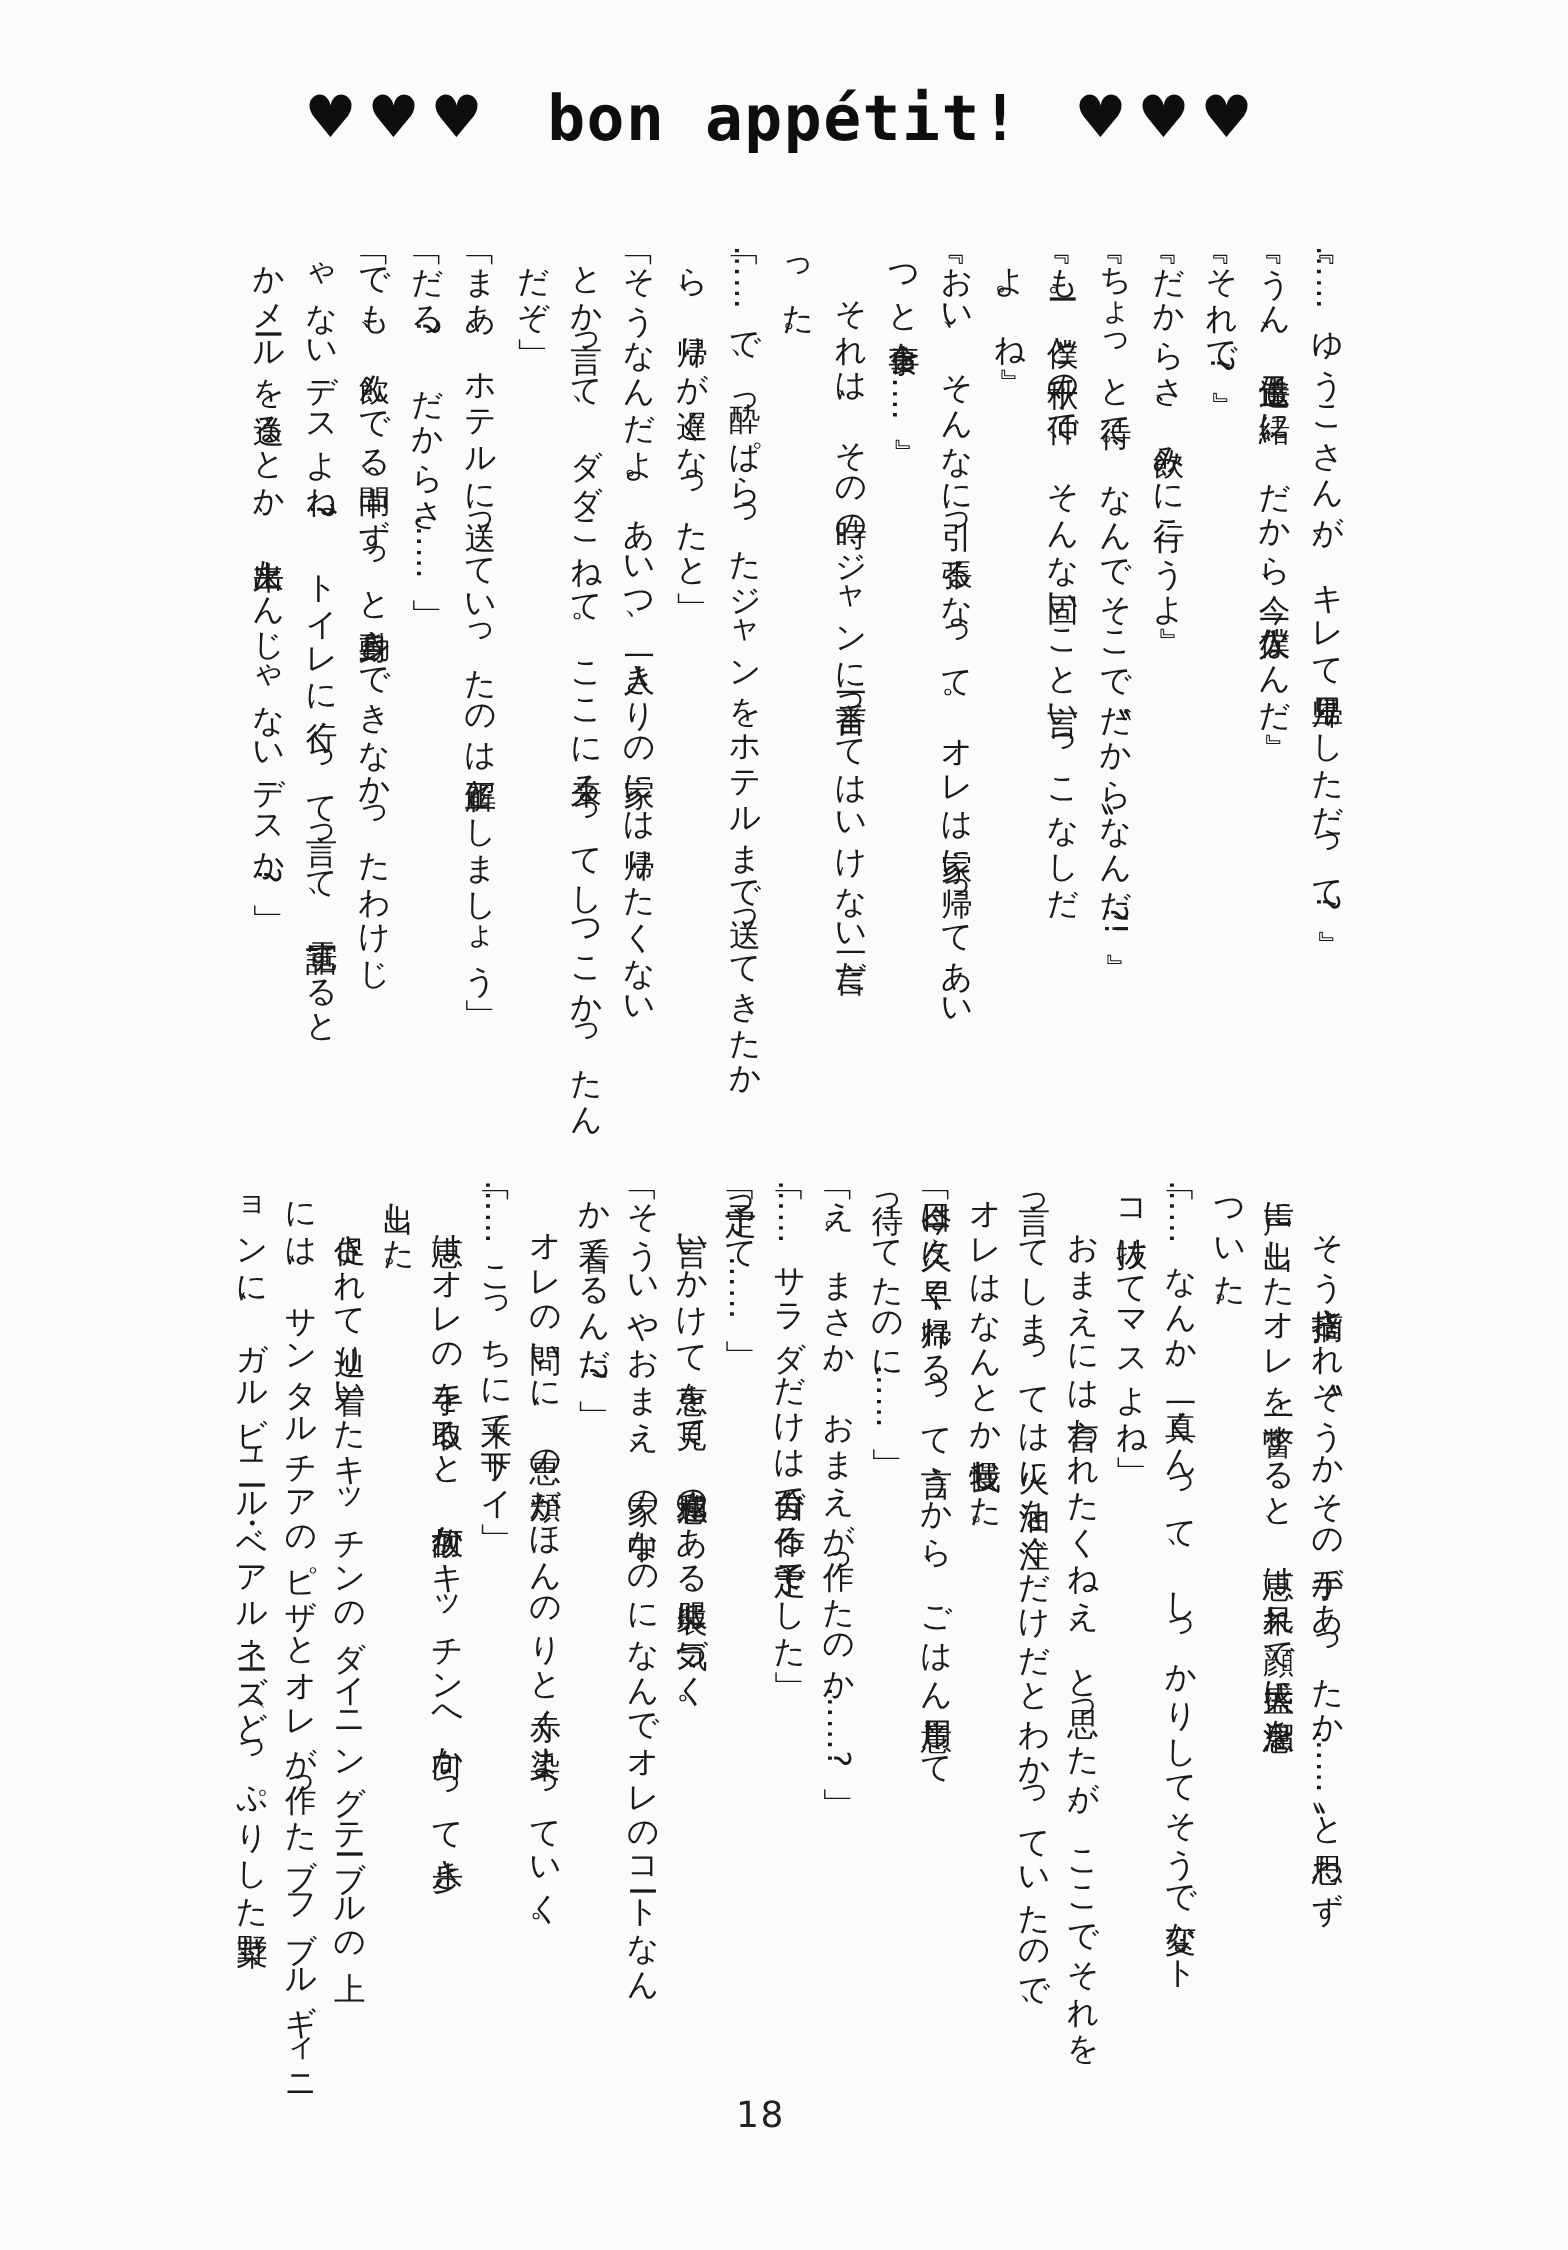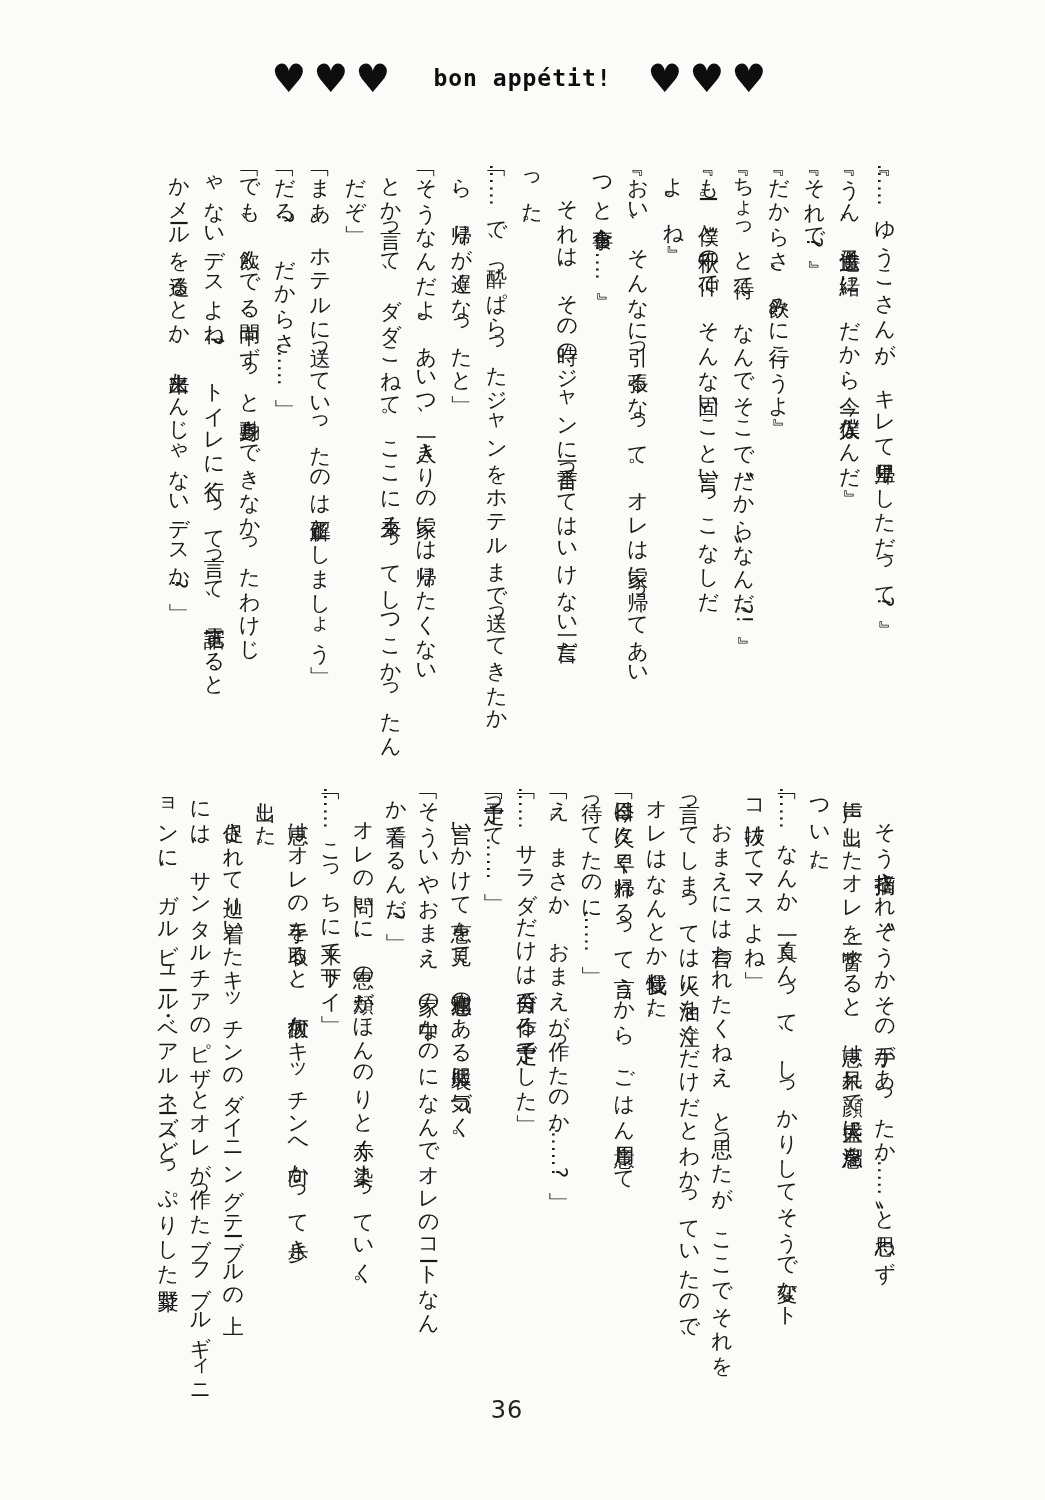--- a/index.html
+++ b/index.html
@@ -27,21 +27,21 @@
     color: #0e0e0e;
   }
   .hearts {
     font-size: 39px;
     line-height: 1;
     letter-spacing: 7px;
     white-space: nowrap;
   }
   .title {
     font-family: "DejaVu Sans Mono", monospace;
-    font-size: 23px;
+    font-size: 42px;
     font-weight: bold;
     letter-spacing: 1px;
     white-space: nowrap;
   }
   .vtext {
     position: absolute;
     writing-mode: vertical-rl;
     text-orientation: mixed;
     font-size: 21px;
     letter-spacing: 0.5px;
@@ -117,15 +117,15 @@
       <p class="tcol">か着てるんだ?」</p>
       <p class="tcol">　オレの問いに、恵の頬がほんのりと赤く染まっていく。</p>
       <p class="tcol">「……こっちに来て下サイ」</p>
       <p class="tcol">　恵はオレの手を取ると、何故かキッチンへ向かって歩き</p>
       <p class="tcol">出した。</p>
       <p class="tcol">　促されて辿り着いたキッチンのダイニングテーブルの上</p>
       <p class="tcol">には、サンタルチアのピザとオレが作ったブフブルギィニ</p>
       <p class="tcol">ョンに、ガルビュール・ベアルネーズ（どっぷりした野菜</p>
     </section>
 
-  <div class="page-number">36</div>
+  <div class="page-number">18</div>
 
 </div>
 
 </body></html>

